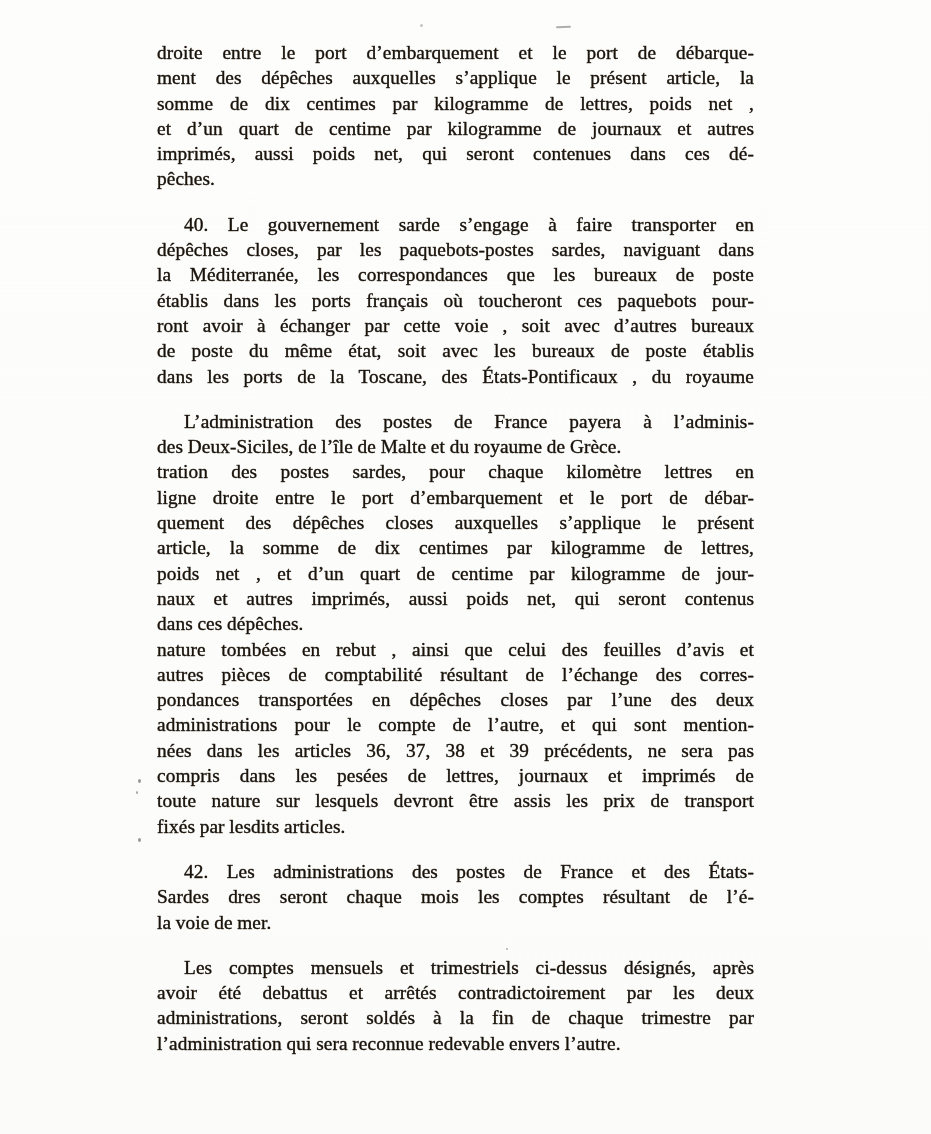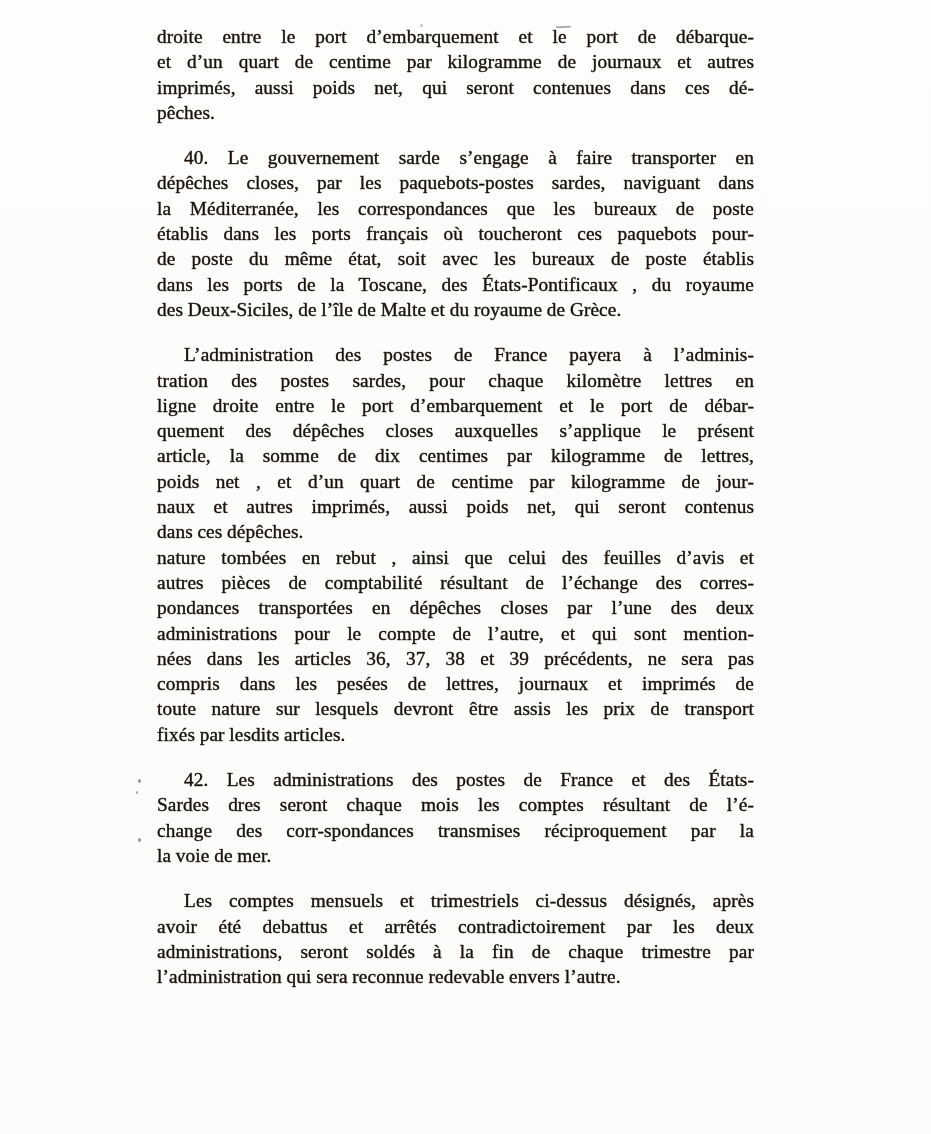--- a/index.html
+++ b/index.html
@@ -10,21 +10,21 @@
     overflow: hidden;
     font-family: "Liberation Serif", "DejaVu Serif", serif;
   }
   .page {
     position: relative;
     width: 931px; height: 1134px;
     background: linear-gradient(180deg, #fdfdfc 0%, #fcfcfa 60%, #fbfbf9 100%);
   }
   .text-block {
     position: absolute;
-    left: 157px; top: 24px; width: 597px;
+    left: 157px; top: 40px; width: 597px;
     font-size: 19.3px;
     line-height: 25.3px;
     color: #1b140d;
     -webkit-text-stroke: 0.38px rgba(27, 20, 13, 0.78);
     text-shadow: 0 0 0.7px rgba(27, 20, 13, 0.38);
     letter-spacing: 0.1px;
   }
   .line {
     text-align: justify;
     text-align-last: justify;
@@ -51,49 +51,51 @@
 
   <span class="sp" style="left:420px; top:24px;  width:3px;  height:3px; opacity:.40;"></span>
   <span class="sp dash" style="left:556px; top:26px;  width:15px; height:2px; opacity:.55;"></span>
   <span class="sp" style="left:138px; top:779px; width:3px;  height:4px; opacity:.70;"></span>
   <span class="sp" style="left:136px; top:791px; width:2px;  height:3px; opacity:.60;"></span>
   <span class="sp" style="left:138px; top:838px; width:3px;  height:4px; opacity:.70;"></span>
   <span class="sp" style="left:506px; top:948px; width:2px;  height:2px; opacity:.55;"></span>
 
   <div class="text-block">
       <div class="line">droite entre le port d’embarquement et le port de débarque-</div>
+      <div class="line">ment des dépêches auxquelles s’applique le présent article, la</div>
+      <div class="line">somme de dix centimes par kilogramme de lettres, poids net ,</div>
       <div class="line">et d’un quart de centime par kilogramme de journaux et autres</div>
       <div class="line">imprimés, aussi poids net, qui seront contenues dans ces dé-</div>
       <div class="line end">pêches.</div>
       <div class="line indent">40. Le gouvernement sarde s’engage à faire transporter en</div>
       <div class="line">dépêches closes, par les paquebots-postes sardes, naviguant dans</div>
       <div class="line">la Méditerranée, les correspondances que les bureaux de poste</div>
       <div class="line">établis dans les ports français où toucheront ces paquebots pour-</div>
+      <div class="line">ront avoir à échanger par cette voie , soit avec d’autres bureaux</div>
       <div class="line">de poste du même état, soit avec les bureaux de poste établis</div>
       <div class="line">dans les ports de la Toscane, des États-Pontificaux , du royaume</div>
+      <div class="line indent">L’administration des postes de France payera à l’adminis-</div>
       <div class="line end">des Deux-Siciles, de l’île de Malte et du royaume de Grèce.</div>
-      <div class="line indent">L’administration des postes de France payera à l’adminis-</div>
       <div class="line">tration des postes sardes, pour chaque kilomètre lettres en</div>
       <div class="line">ligne droite entre le port d’embarquement et le port de débar-</div>
       <div class="line">quement des dépêches closes auxquelles s’applique le présent</div>
       <div class="line">article, la somme de dix centimes par kilogramme de lettres,</div>
       <div class="line">poids net , et d’un quart de centime par kilogramme de jour-</div>
       <div class="line">naux et autres imprimés, aussi poids net, qui seront contenus</div>
       <div class="line end">dans ces dépêches.</div>
       <div class="line">nature tombées en rebut , ainsi que celui des feuilles d’avis et</div>
       <div class="line">autres pièces de comptabilité résultant de l’échange des corres-</div>
       <div class="line">pondances transportées en dépêches closes par l’une des deux</div>
       <div class="line">administrations pour le compte de l’autre, et qui sont mention-</div>
       <div class="line">nées dans les articles 36, 37, 38 et 39 précédents, ne sera pas</div>
       <div class="line">compris dans les pesées de lettres, journaux et imprimés de</div>
       <div class="line">toute nature sur lesquels devront être assis les prix de transport</div>
       <div class="line end">fixés par lesdits articles.</div>
       <div class="line indent">42. Les administrations des postes de France et des États-</div>
       <div class="line">Sardes dres seront chaque mois les comptes résultant de l’é-</div>
-      <div class="line">change des corr-spondances transmises réciproquement par la</div>
       <div class="line end">la voie de mer.</div>
       <div class="line indent">Les comptes mensuels et trimestriels ci-dessus désignés, après</div>
       <div class="line">avoir été debattus et arrêtés contradictoirement par les deux</div>
       <div class="line">administrations, seront soldés à la fin de chaque trimestre par</div>
       <div class="line end">l’administration qui sera reconnue redevable envers l’autre.</div>
     </div>
 
 </div>
 
 </body></html>

